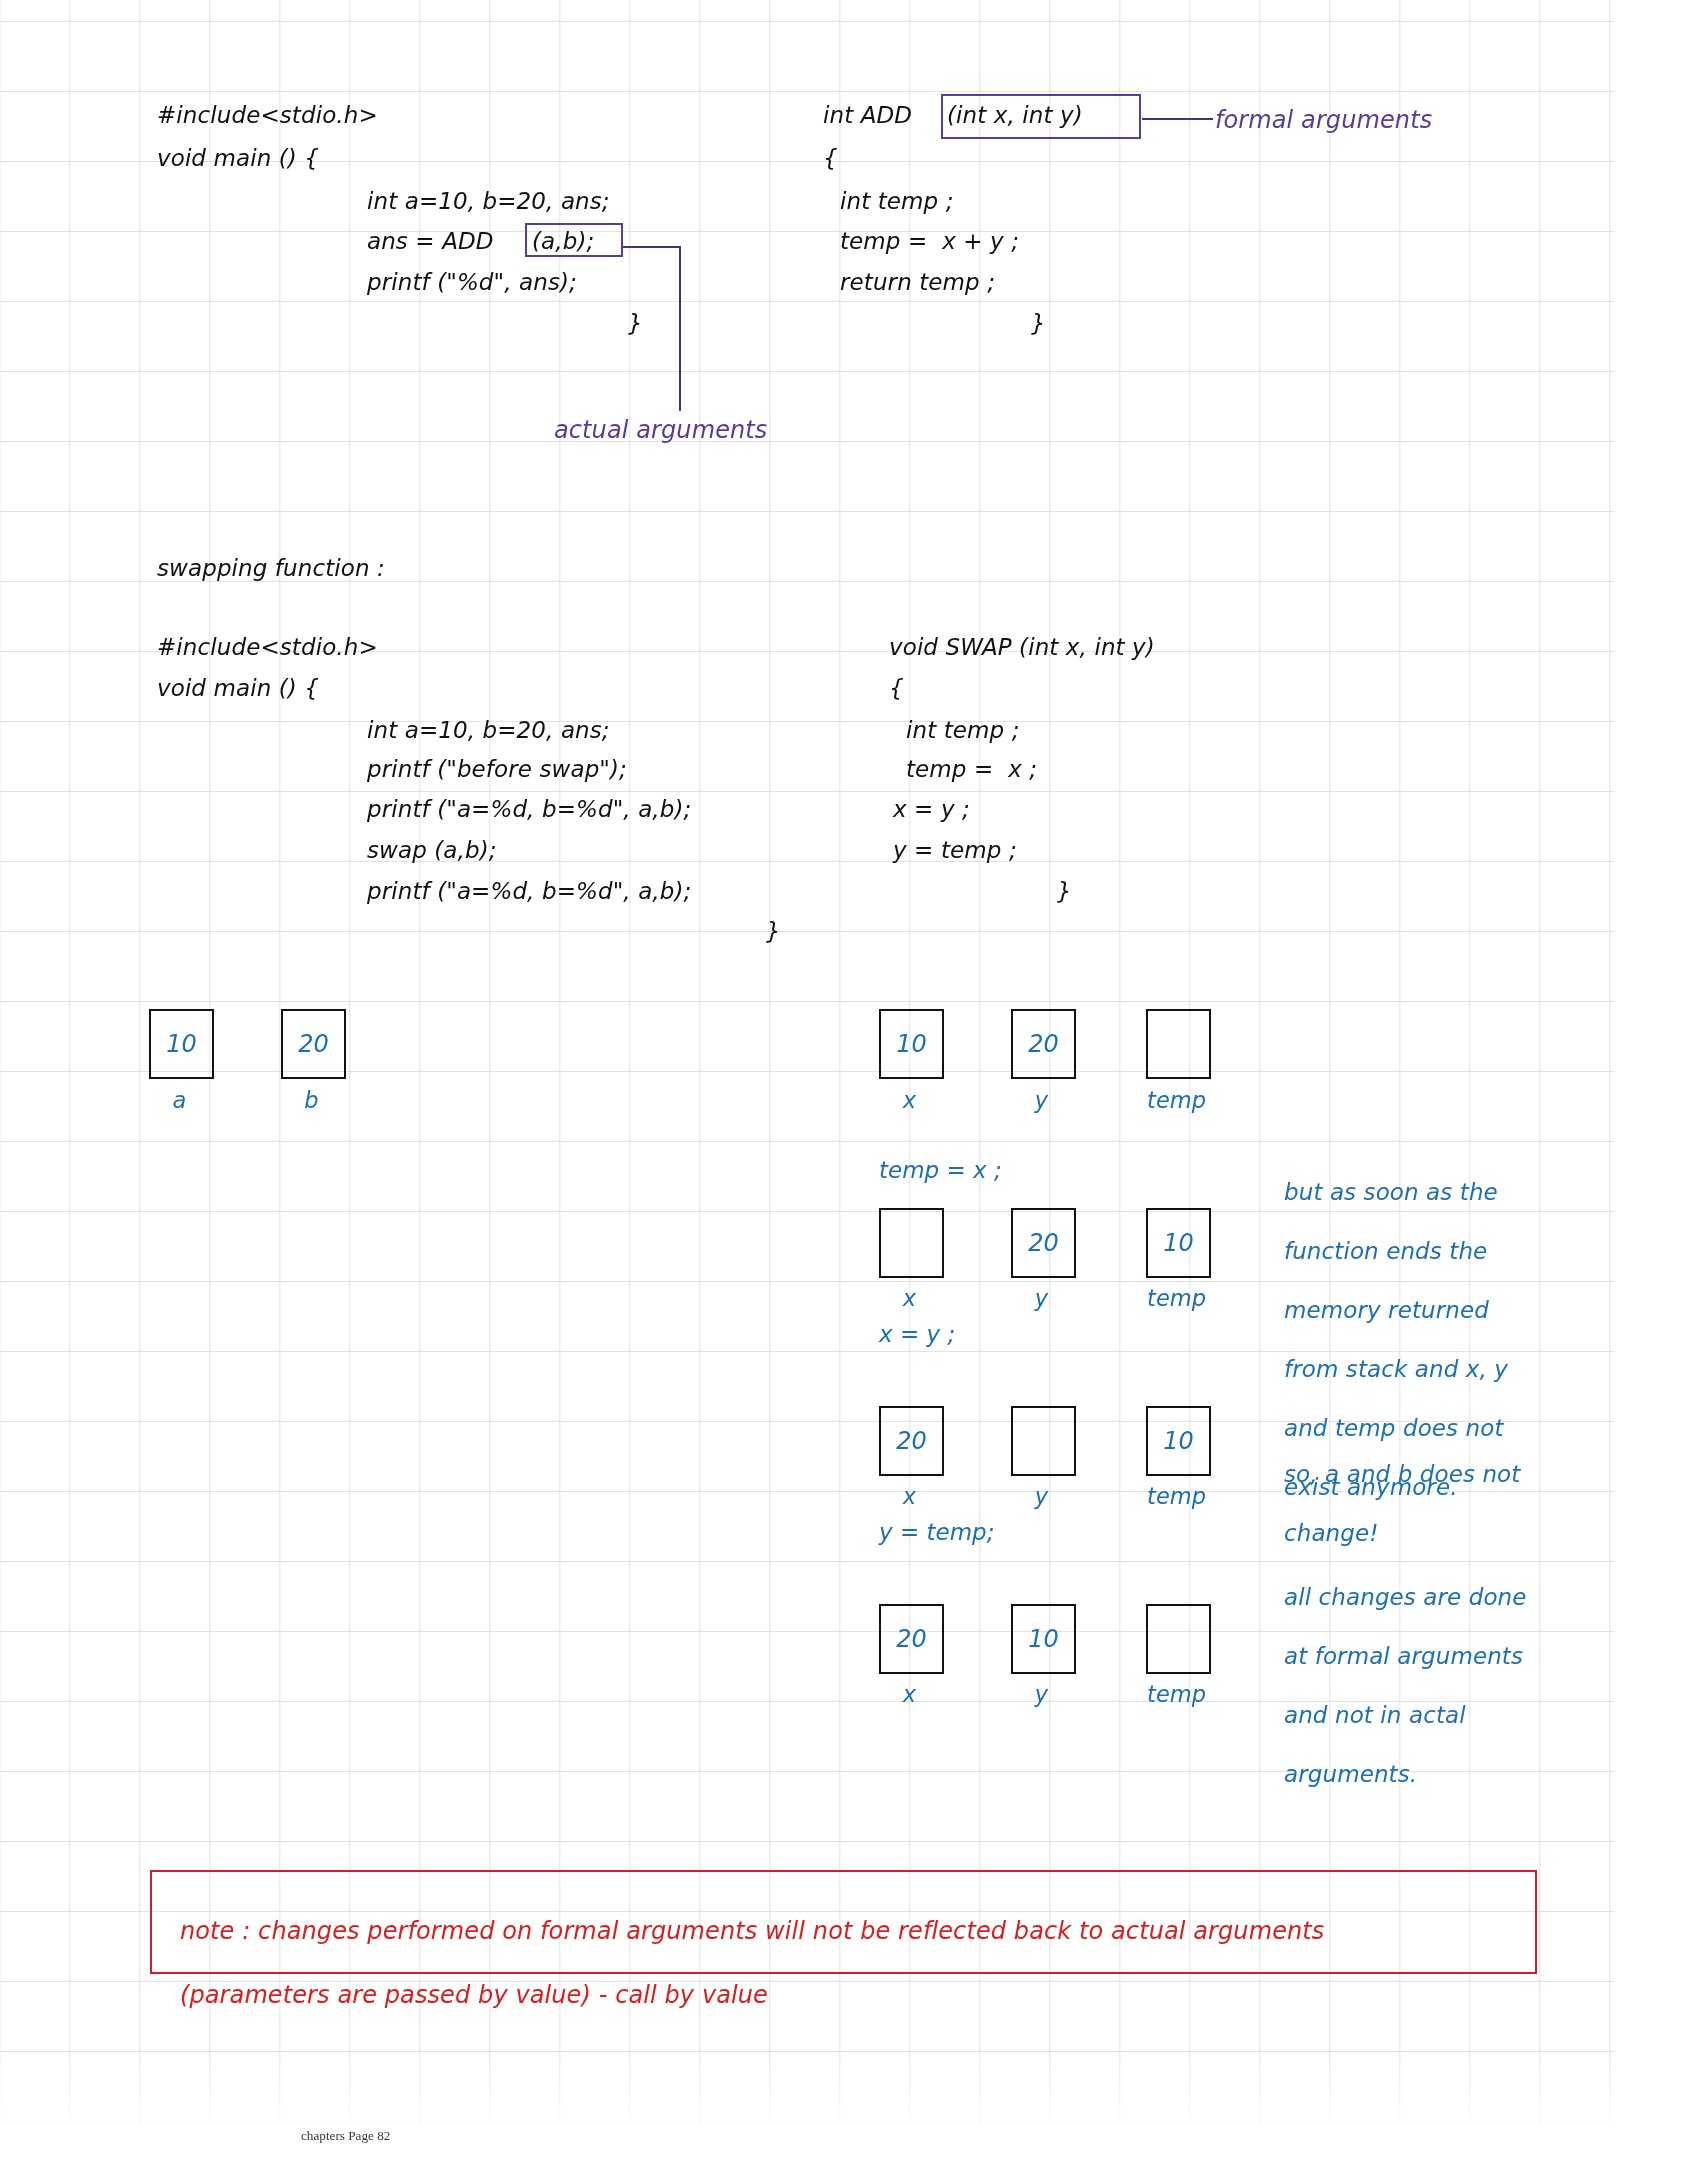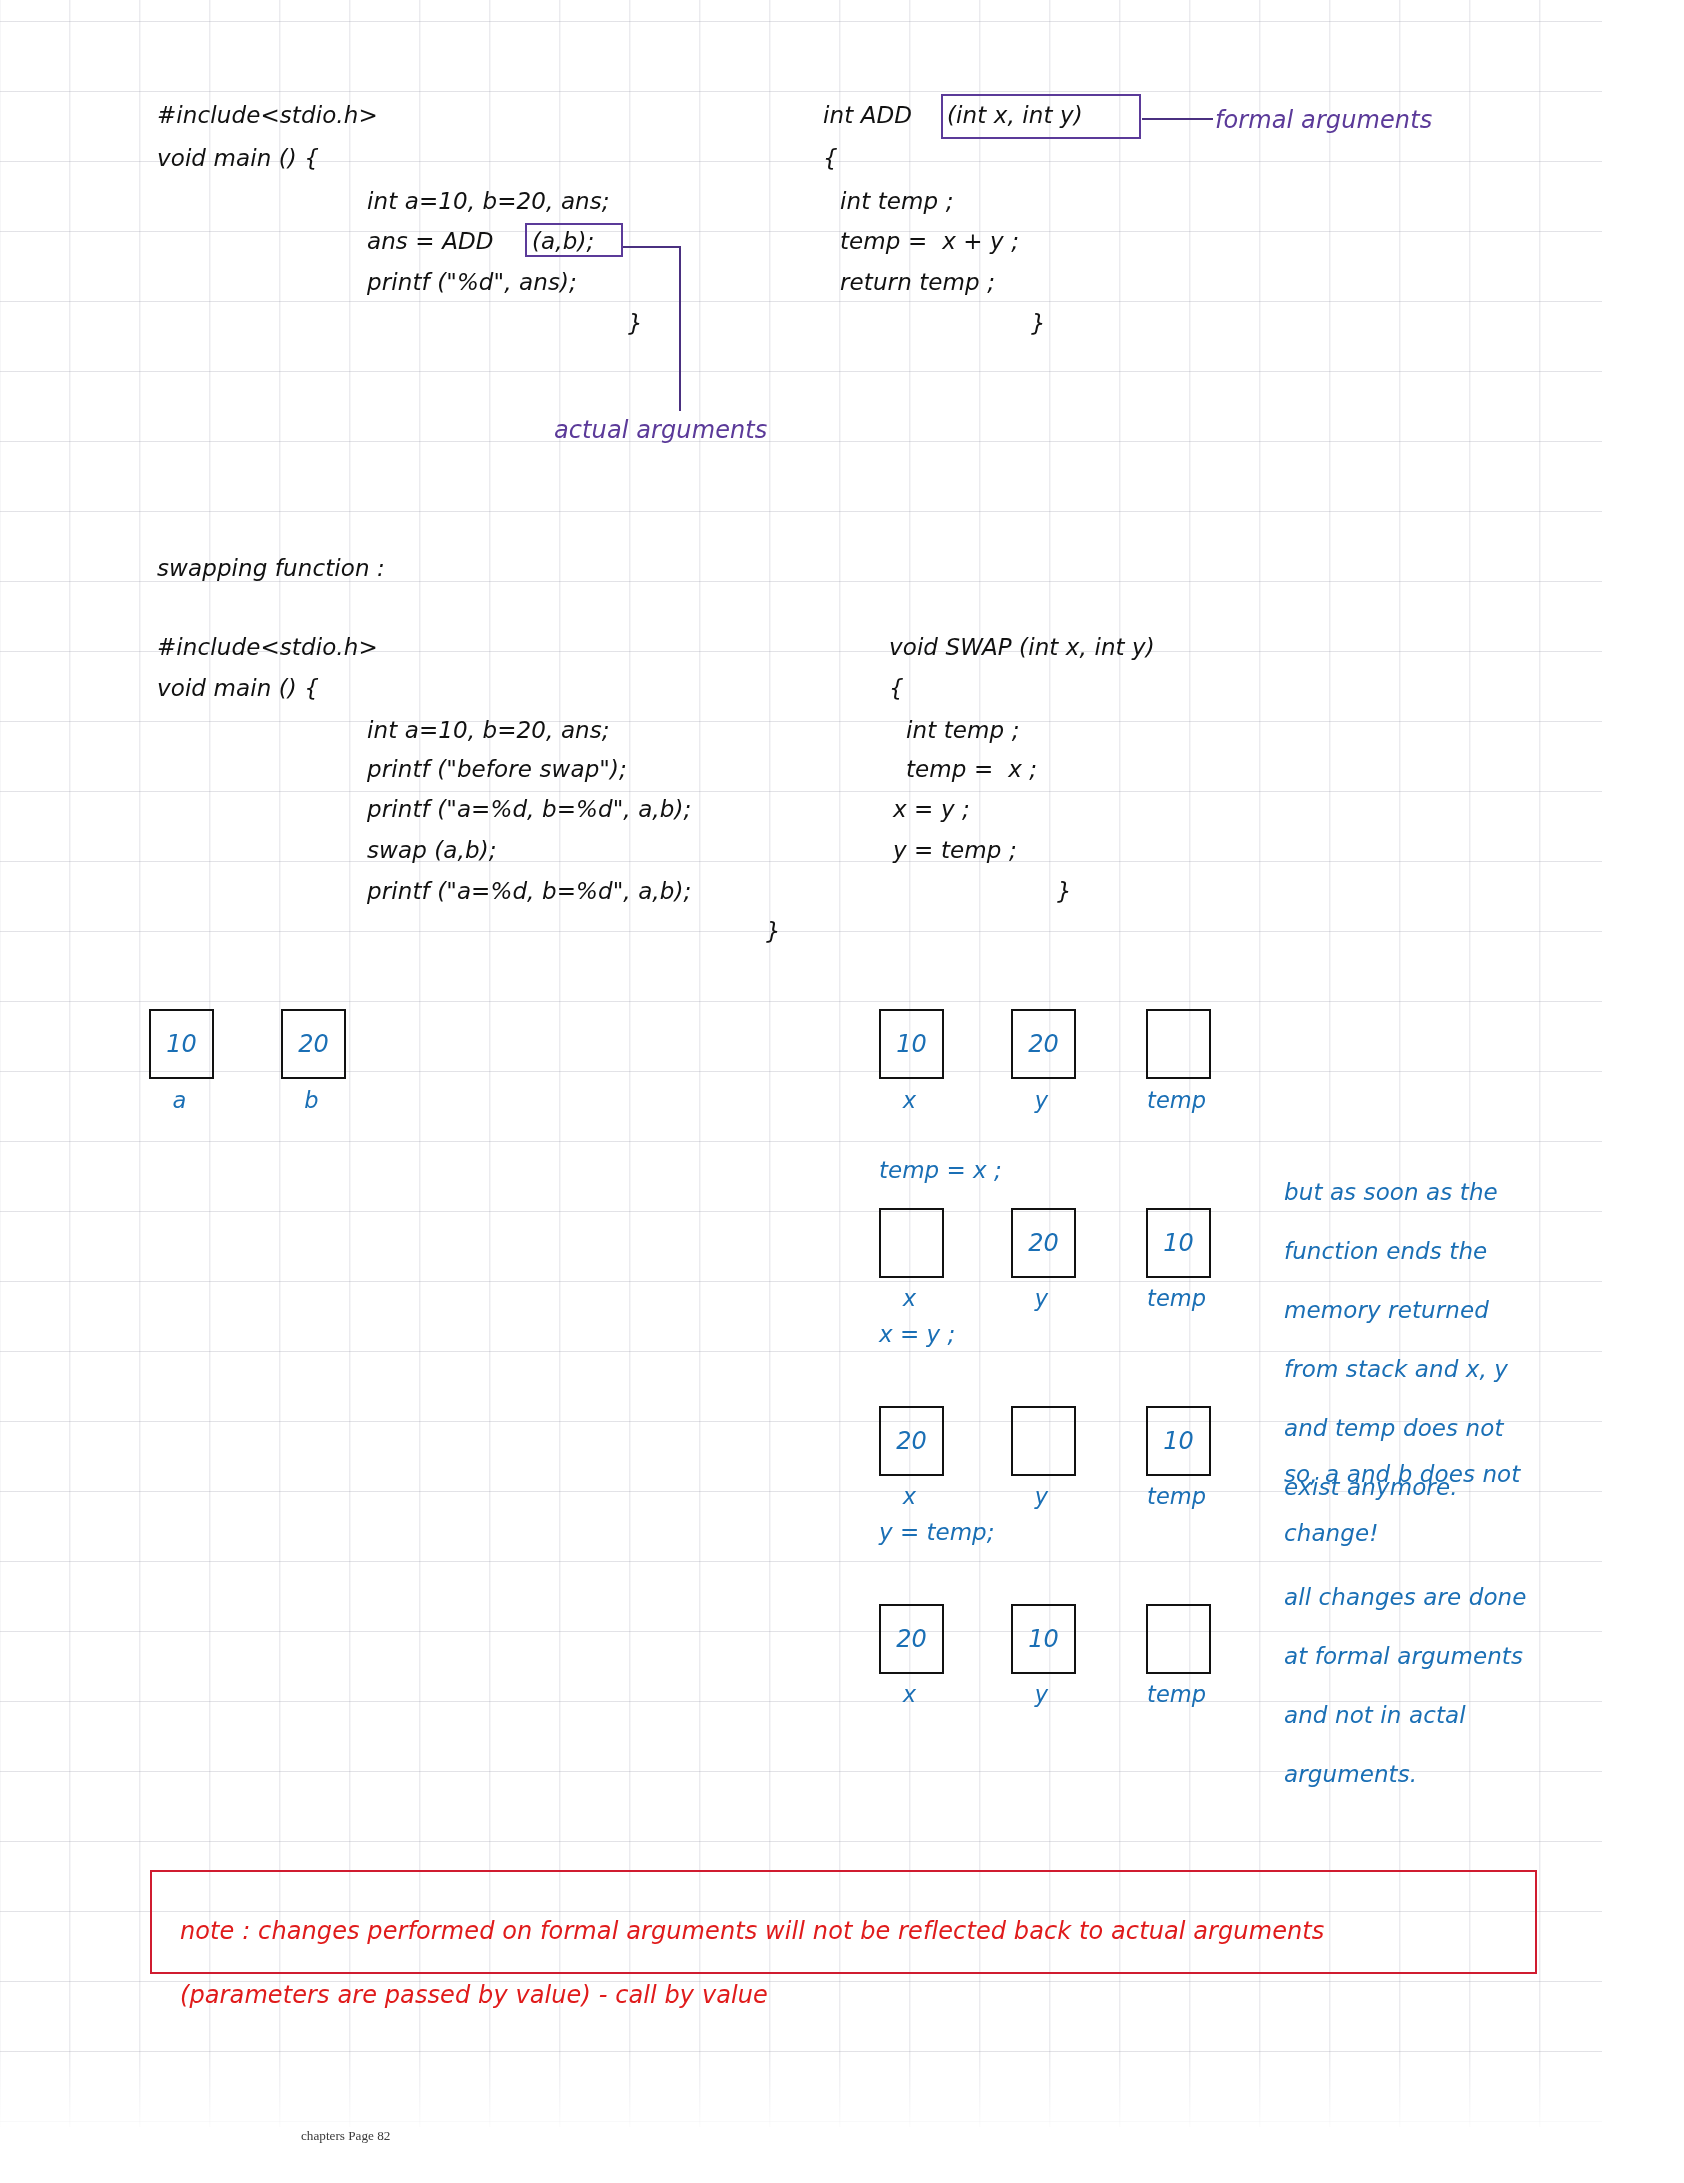--- a/index.html
+++ b/index.html
@@ -6,20 +6,21 @@
   html,body{margin:0;padding:0;background:#ffffff;}
   body{
     font-family:"DejaVu Sans", sans-serif;
   }
   #page{
     position:relative;
     width:1602px;
     height:2183px;
     background:#ffffff;
     overflow:hidden;
+    padding-left:12px;
   }
   
   #grid{
     position:absolute;
     left:0; top:0;
     width:1685px; height:2127px;
     background-image:
       linear-gradient(to right, rgba(160,160,175,0.30) 1.1px, transparent 1.1px),
       linear-gradient(to bottom, rgba(160,160,175,0.30) 1.1px, transparent 1.1px);
     background-size:70px 70px;

